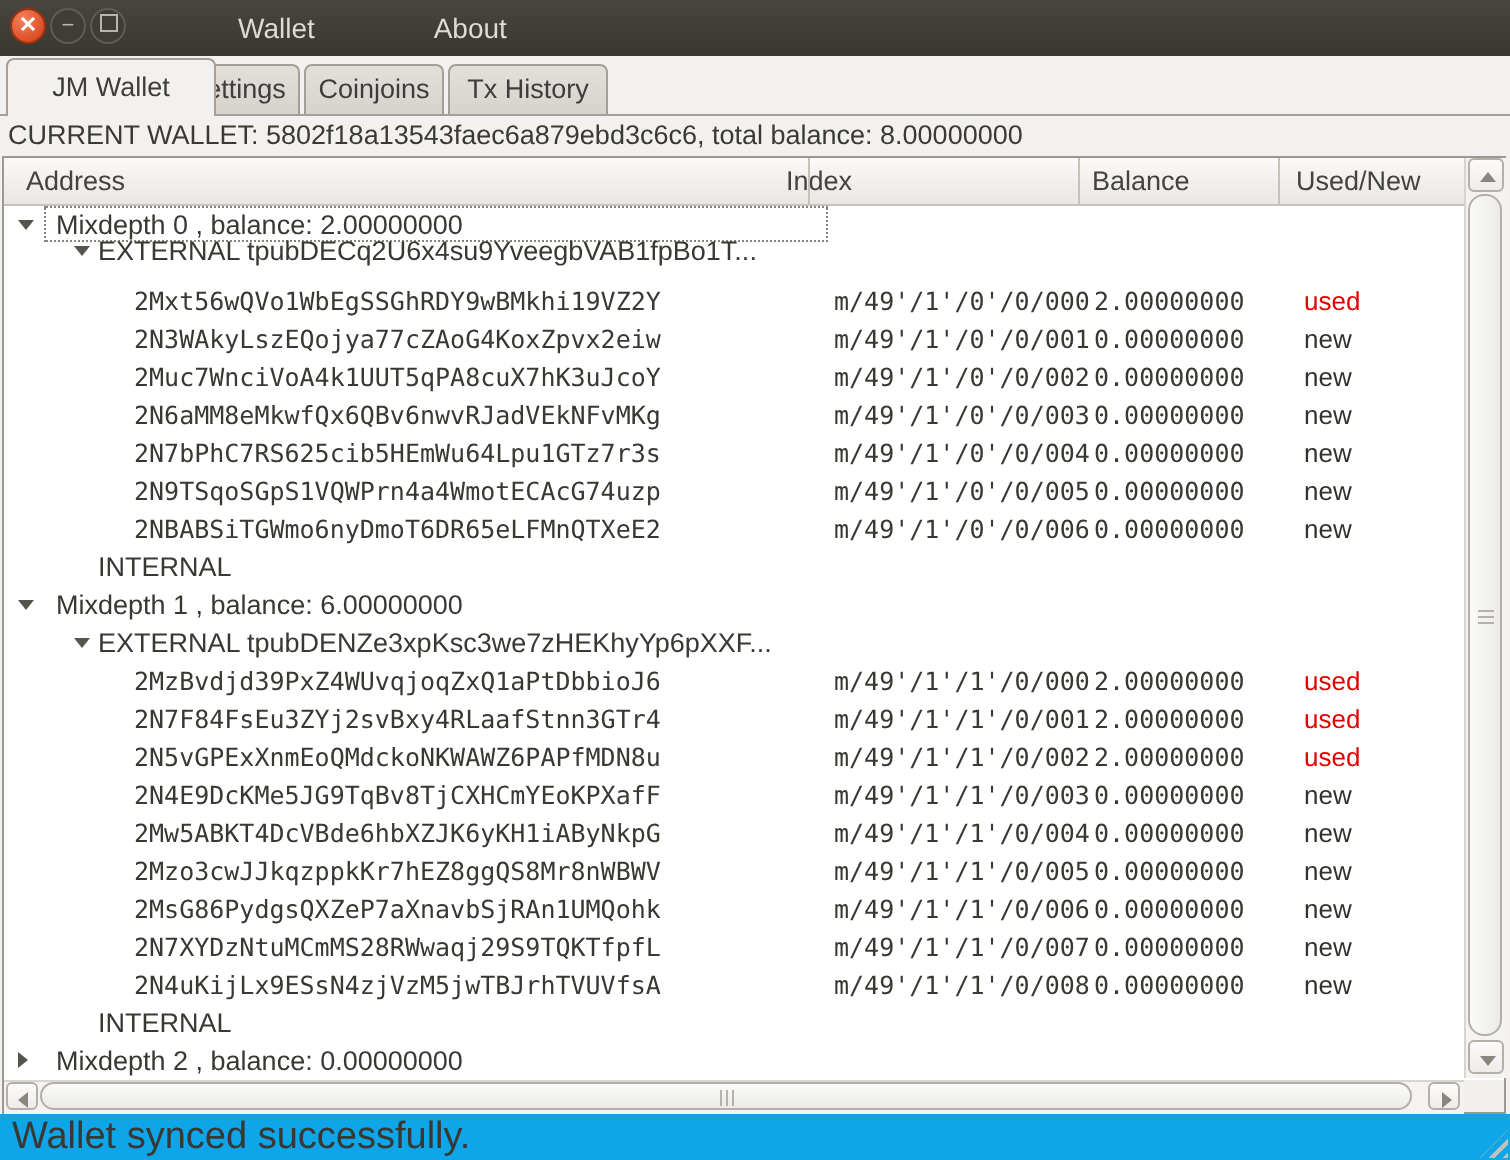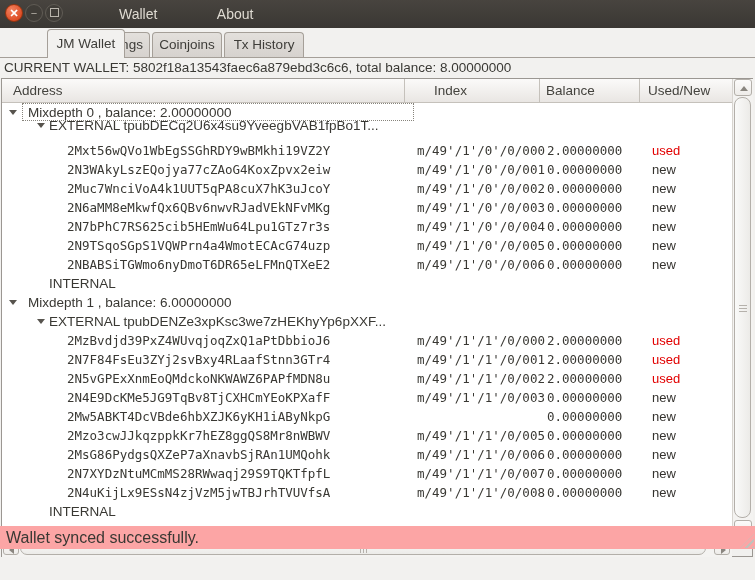--- a/index.html
+++ b/index.html
@@ -80,53 +80,53 @@
     background:repeating-linear-gradient(#b5b1ab 0 1px,transparent 1px 3px);}
   .hscroll{position:absolute;top:461px;left:0;width:730px;height:16px;background:#f4f3f1;border-top:1px solid #d8d5d0;}
   .hbtn-left{top:0;left:1px;width:16px;height:14px;}
   .hbtn-right{top:0;left:712px;width:16px;height:14px;}
   .hthumb{position:absolute;top:0;left:18px;width:686px;height:14px;box-sizing:border-box;
     background:linear-gradient(#fafaf9,#ecebe8);border:1px solid #b3afa9;border-radius:7px;}
   .hgrip{position:absolute;top:3px;left:339px;width:7px;height:8px;
     background:repeating-linear-gradient(90deg,#b5b1ab 0 1px,transparent 1px 3px);}
   .sb-corner{position:absolute;top:461px;left:730px;width:20px;height:16px;background:#f1f0ee;}
   
-  .statusbar{position:absolute;top:526px;left:0;right:0;height:23px;background:#fca5a5;
-    font-size:16px;color:#393833;line-height:23px;padding-left:6px;box-sizing:border-box;}
+  .statusbar{position:absolute;top:557px;left:0;right:0;height:23px;background:#0ea5e9;
+    font-size:19px;color:#393833;line-height:23px;padding-left:6px;box-sizing:border-box;}
   .resize-grip{position:absolute;right:1px;bottom:1px;width:14px;height:14px;
     background:repeating-linear-gradient(135deg,transparent 0 3px,#c3c0ba 3px 5px);
     clip-path:polygon(100% 0,100% 100%,0 100%);}
 </style>
 </head>
 <body>
 
 <div class="titlebar">
   <div class="winbtn close">✕</div>
   <div class="winbtn minmax min">−</div>
   <div class="winbtn minmax max"><span class="maxglyph"></span></div>
   <div class="menubar">
     <span class="menu-item">Wallet</span>
     <span class="menu-item">About</span>
   </div>
 </div>
 
 <div id="tabbar">
-    <div class="tab active" style="left: 3px; width: 78px; margin-left: 44px;">JM Wallet</div>
+    <div class="tab active" style="left: 3px; width: 105px;">JM Wallet</div>
     <div class="tab inactive" style="left: 87px; width: 63px;">Settings</div>
     <div class="tab inactive" style="left: 152px; width: 70px;">Coinjoins</div>
     <div class="tab inactive" style="left: 224px; width: 80px;">Tx History</div>
   </div>
 <div class="pane-topline"></div>
 
 <div class="wallet-line">CURRENT WALLET: 5802f18a13543faec6a879ebd3c6c6, total balance: 8.00000000</div>
 
 <div class="tree">
   <div class="tree-header" id="tree-header">
       <span class="hcell" style="left: 11px;">Address</span>
-      <span class="hcell" style="left: 432px; text-align: right;">Index</span>
+      <span class="hcell" style="left: 391px; text-align: right;">Index</span>
       <span class="hcell" style="left: 544px;">Balance</span>
       <span class="hcell" style="left: 646px;">Used/New</span>
       <span class="hsep" style="left: 402px;"></span>
       <span class="hsep" style="left: 537px;"></span>
       <span class="hsep" style="left: 637px;"></span>
     </div>
   <div class="tree-rows" id="tree-rows">
       <div class="row" style="top: 0px;">
         <span class="arrow exp lv1"></span>
         <span class="focusrect"></span>
@@ -208,20 +208,21 @@
         <span class="c st used">used</span>
       </div>
       <div class="row" style="top: 285px;">
         <span class="c addr mono">2N4E9DcKMe5JG9TqBv8TjCXHCmYEoKPXafF</span>
         <span class="c idx mono">m/49'/1'/1'/0/003</span>
         <span class="c bal mono">0.00000000</span>
         <span class="c st new">new</span>
       </div>
       <div class="row" style="top: 304px; padding-left: 40px;">
         <span class="c addr mono">2Mw5ABKT4DcVBde6hbXZJK6yKH1iAByNkpG</span>
+        <span class="c idx mono">m/49'/1'/1'/0/004</span>
         <span class="c bal mono">0.00000000</span>
         <span class="c st new">new</span>
       </div>
       <div class="row" style="top: 323px;">
         <span class="c addr mono">2Mzo3cwJJkqzppkKr7hEZ8ggQS8Mr8nWBWV</span>
         <span class="c idx mono">m/49'/1'/1'/0/005</span>
         <span class="c bal mono">0.00000000</span>
         <span class="c st new">new</span>
       </div>
       <div class="row" style="top: 342px;">

